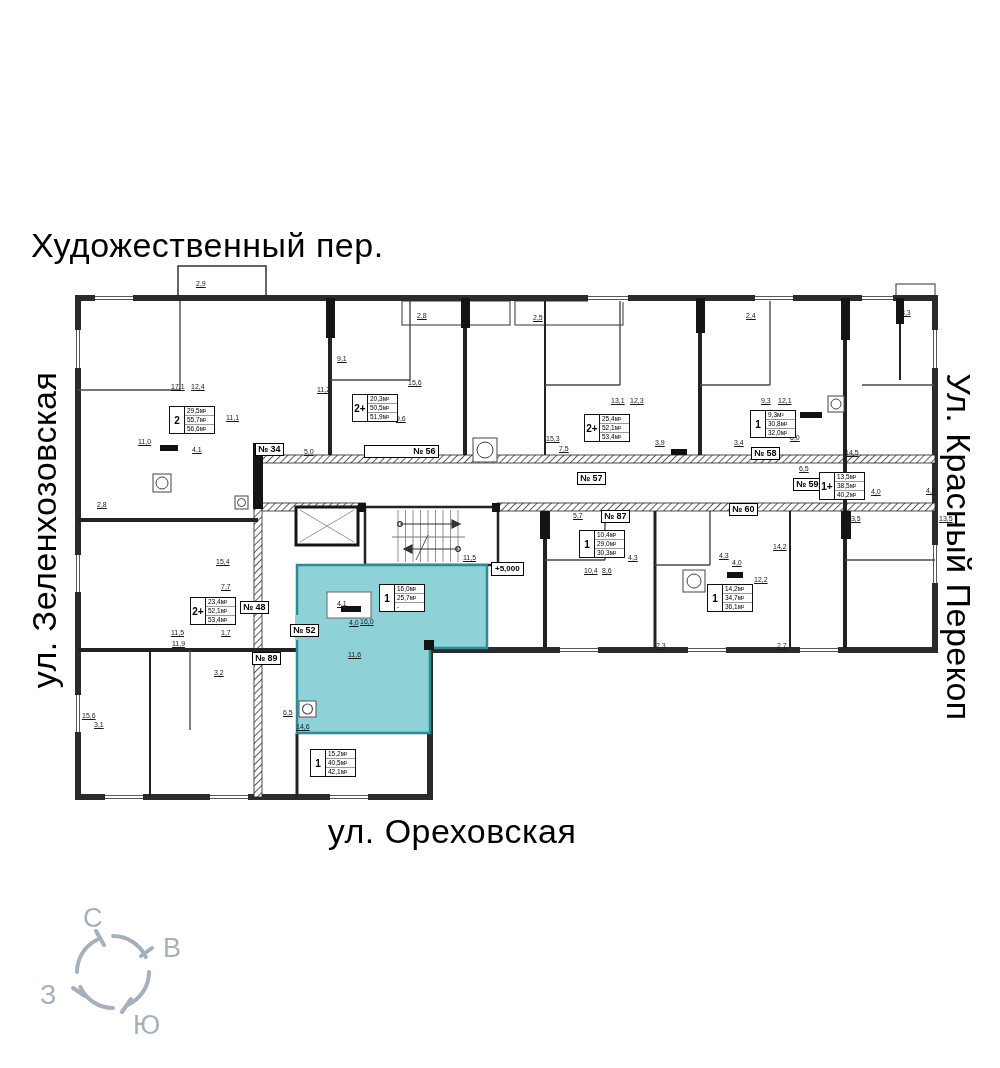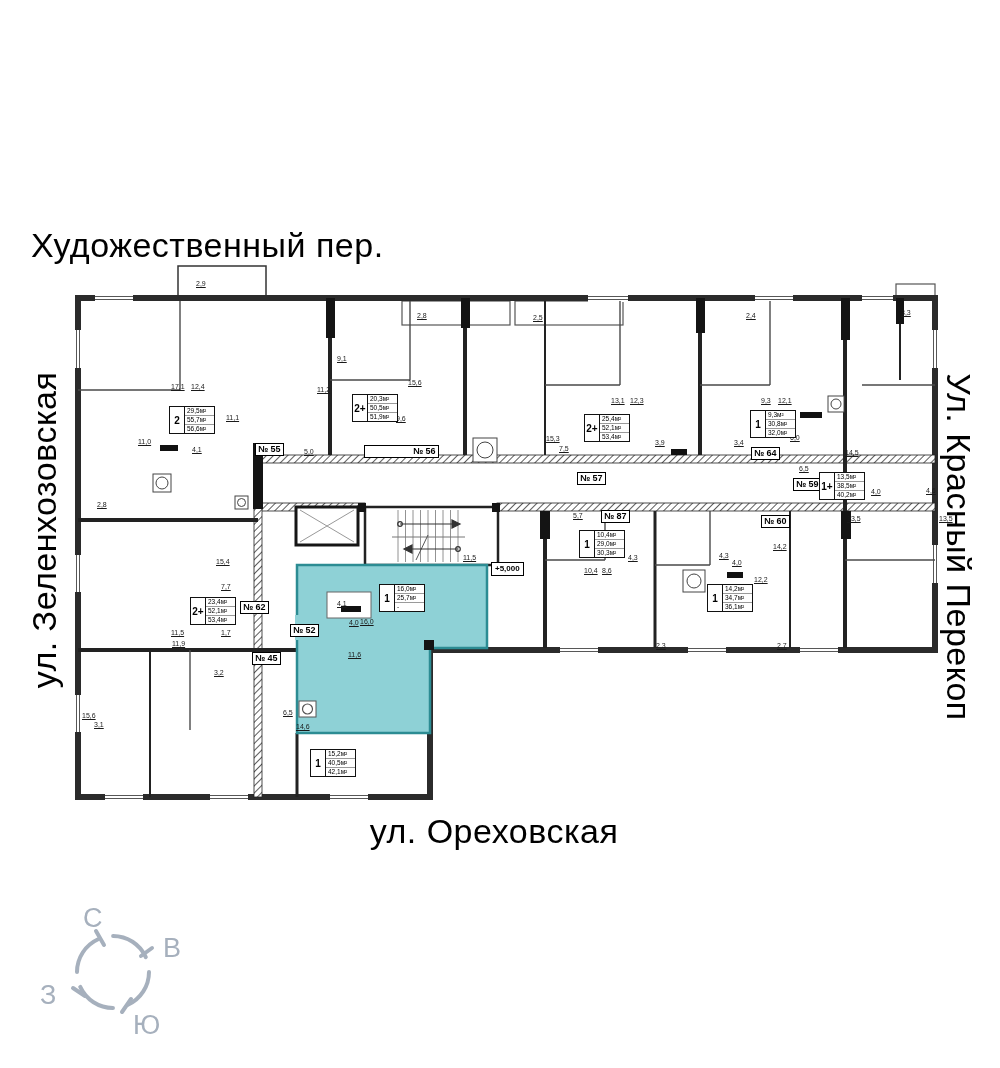--- a/index.html
+++ b/index.html
@@ -1,21 +1,21 @@
 <!DOCTYPE html>
 <html><head>
 <meta charset="utf-8">
 <style>
   html,body{margin:0;padding:0;background:#fff;}
   body{width:1000px;height:1068px;position:relative;overflow:hidden;
        font-family:"Liberation Sans","DejaVu Sans",sans-serif;color:#000;}
   #plan-svg{position:absolute;left:0;top:0;}
   .street{position:absolute;font-size:34px;letter-spacing:.5px;color:#000;white-space:nowrap;}
   .street-top{left:0;width:1000px;top:226px;text-align:left;padding-left:31px;}
-  .street-bottom{left:0;width:904px;top:812px;text-align:center;padding-left:42px;}
+  .street-bottom{left:0;width:904px;top:812px;text-align:center;}
   .street-left{left:44px;top:530px;transform:translate(-50%,-50%) rotate(-90deg);}
   .street-right{left:958px;top:547px;transform:translate(-50%,-50%) rotate(90deg);}
   .dim{position:absolute;font-size:7px;line-height:7px;color:#1a1a1a;
        text-decoration:underline;white-space:nowrap;}
   .unit-tag{position:absolute;font-size:9px;line-height:11px;font-weight:bold;
        background:#fff;border:1px solid #000;padding:0 2px;white-space:nowrap;}
   .apt-label{position:absolute;display:flex;background:#fff;border:1px solid #111;width:44px;}
   .apt-type{width:14px;font-size:10px;font-weight:bold;display:flex;align-items:center;
        justify-content:center;border-right:1px solid #111;}
   .apt-areas{flex:1;}
@@ -307,30 +307,30 @@
     <div class="dim" style="position: absolute; left: 138px; top: 438px;">11,0</div>
     <div class="dim" style="position: absolute; left: 97px; top: 501px;">2,8</div>
     <div class="dim" style="position: absolute; left: 82px; top: 712px;">15,6</div>
     <div class="dim" style="position: absolute; left: 337px; top: 600px;">4,1</div>
     <div class="dim" style="position: absolute; left: 349px; top: 619px;">4,0</div>
     <div class="dim" style="position: absolute; left: 360px; top: 618px;">16,0</div>
     <div class="dim" style="position: absolute; left: 348px; top: 651px;">11,6</div>
     <div class="dim" style="position: absolute; left: 283px; top: 709px;">6,5</div>
     <div class="dim" style="position: absolute; left: 296px; top: 723px;">14,6</div>
     <div class="dim" style="position: absolute; left: 463px; top: 554px;">11,5</div>
-    <div class="unit-tag" style="position: absolute; left: 255px; top: 443px;">№ 55</div>
+    <div class="unit-tag" style="position: absolute; left: 255px; top: 443px;">№ 34</div>
     <div class="unit-tag" style="position: absolute; left: 364px; top: 445px; padding-left: 48px;">№ 56</div>
     <div class="unit-tag" style="position: absolute; left: 577px; top: 472px;">№ 57</div>
-    <div class="unit-tag" style="position: absolute; left: 751px; top: 447px;">№ 64</div>
+    <div class="unit-tag" style="position: absolute; left: 751px; top: 447px;">№ 58</div>
     <div class="unit-tag" style="position: absolute; left: 793px; top: 478px;">№ 59</div>
     <div class="unit-tag" style="position: absolute; left: 601px; top: 510px;">№ 87</div>
-    <div class="unit-tag" style="position: absolute; left: 729px; top: 515px; margin-left: 32px;">№ 60</div>
-    <div class="unit-tag" style="position: absolute; left: 240px; top: 601px;">№ 62</div>
+    <div class="unit-tag" style="position: absolute; left: 729px; top: 503px;">№ 60</div>
+    <div class="unit-tag" style="position: absolute; left: 240px; top: 601px;">№ 48</div>
     <div class="unit-tag" style="position: absolute; left: 290px; top: 624px; text-align: center;">№ 52</div>
-    <div class="unit-tag" style="position: absolute; left: 252px; top: 652px;">№ 45</div>
+    <div class="unit-tag" style="position: absolute; left: 252px; top: 652px;">№ 89</div>
     <div class="apt-label" style="position: absolute; left: 169px; top: 406px;">
       <div class="apt-type">2</div>
       <div class="apt-areas">
         <div>29,5м²</div>
         <div>55,7м²</div>
         <div>56,6м²</div>
       </div>
     </div>
     <div class="apt-label" style="position: absolute; left: 352px; top: 394px;">
       <div class="apt-type">2+</div>

